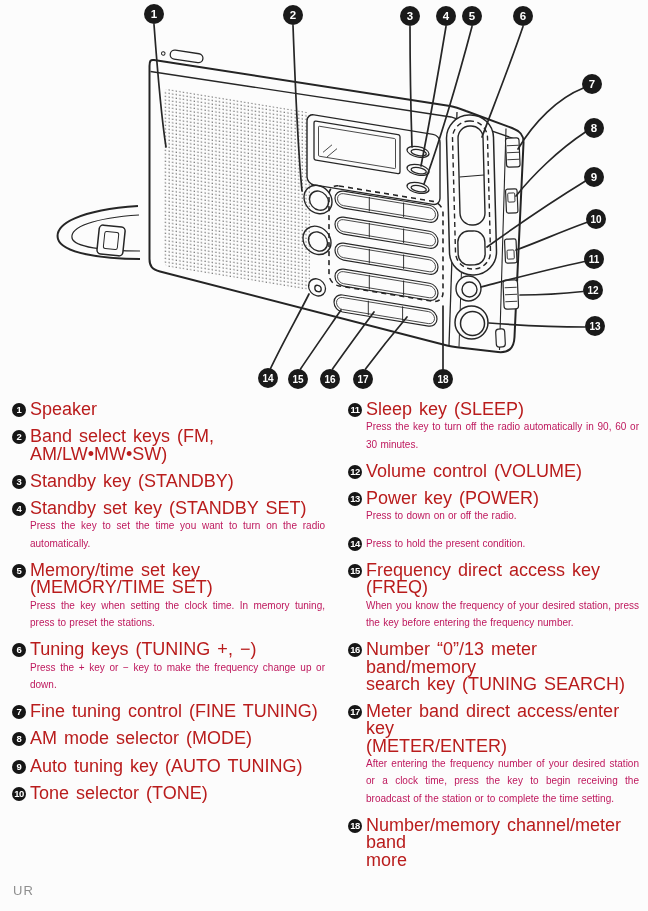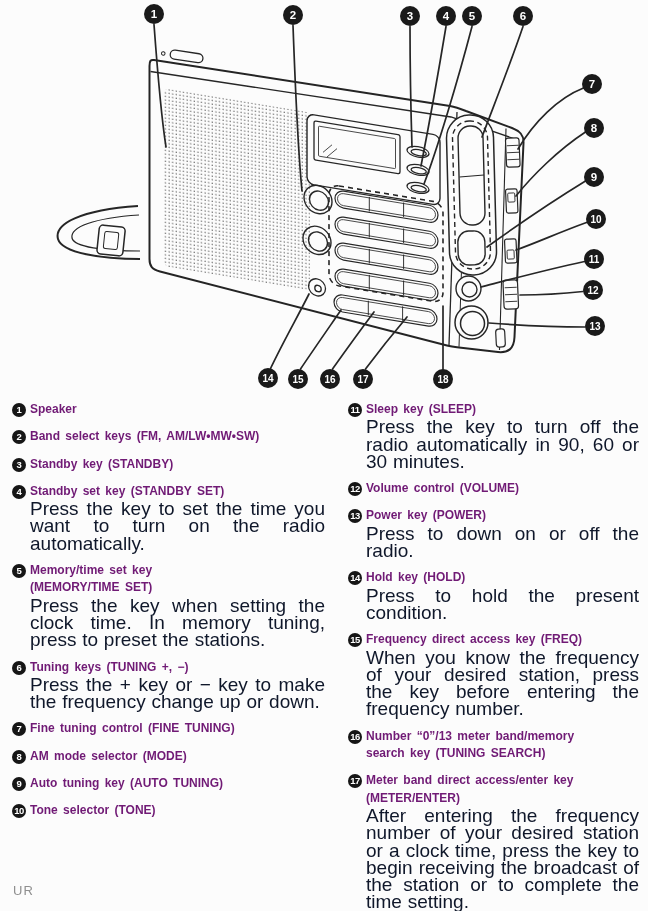--- a/index.html
+++ b/index.html
@@ -8,23 +8,23 @@
   .diagram{position:absolute;top:0;left:0;}
   .legend{position:absolute;top:394px;left:0;width:648px;display:flex;padding:7px 0 0 12px;box-sizing:border-box;gap:23px;}
   .col{display:flex;flex-direction:column;}
   .col-left{width:313px;}
   .col-right{width:291px;}
   .item{display:flex;margin-bottom:10px;}
   .bullet{flex:0 0 14px;width:14px;height:14px;margin:2px 4px 0 0;border-radius:50%;
           background:#161616;color:#fff;font-weight:bold;font-size:9.5px;line-height:14px;
           text-align:center;letter-spacing:-0.5px;}
   .itext{flex:1;min-width:0;}
-  .ititle{font-weight:bold;font-size:12px;line-height:17.3px;word-spacing:2px;color:#701a75;}
-  .desc{margin:0;font-size:19px;line-height:17.3px;text-align:justify;text-align-last:left;
-        word-spacing:0.5px;color:#0f172a;}
+  .ititle{font-weight:normal;font-size:18px;line-height:17.3px;word-spacing:2px;color:#b91c1c;}
+  .desc{margin:0;font-size:10px;line-height:17.3px;text-align:justify;text-align-last:left;
+        word-spacing:0.5px;color:#be185d;}
   .footer{position:absolute;left:13px;top:883px;font-size:13px;color:#8f8f8f;letter-spacing:1px;}
   svg .ln{stroke:#262626;fill:none;}
   svg text.cnum{fill:#fff;font-weight:bold;font-size:11.5px;font-family:"Liberation Sans",sans-serif;}
 </style>
 </head>
 <body>
 
 <div class="page">
 
   <svg class="diagram" width="648" height="394" viewBox="0 0 648 394">
@@ -337,21 +337,20 @@
         <span class="bullet">13</span>
         <div class="itext">
           <div class="ititle">Power key (POWER)</div>
           <p class="desc">Press to down on or off the radio.</p>
         </div>
       </div>
 
       <div class="item">
         <span class="bullet">14</span>
         <div class="itext">
-          <div class="ititle">Hold key (HOLD)</div>
           <p class="desc">Press to hold the present condition.</p>
         </div>
       </div>
 
       <div class="item">
         <span class="bullet">15</span>
         <div class="itext">
           <div class="ititle">Frequency direct access key (FREQ)</div>
           <p class="desc">When you know the frequency of your desired station, press the key before entering the frequency number.</p>
         </div>

